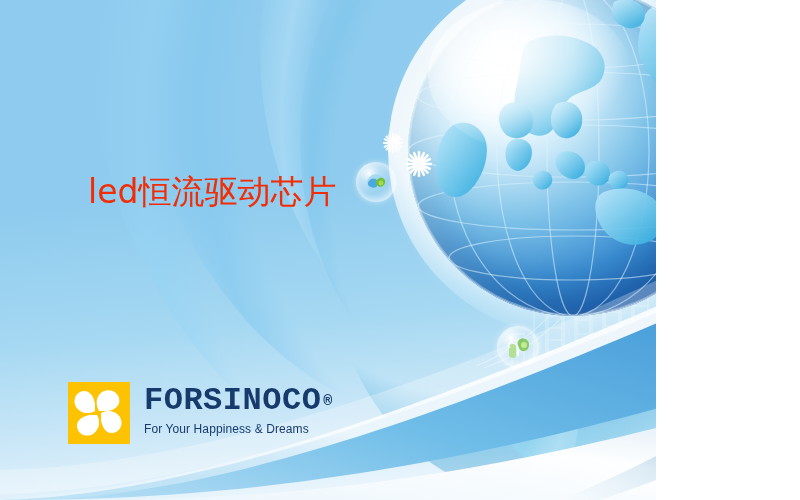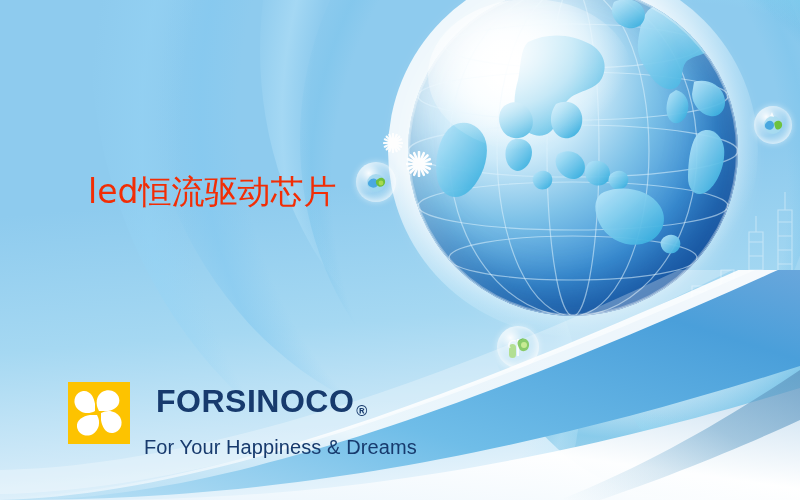--- a/index.html
+++ b/index.html
@@ -1,17 +1,17 @@
 <!DOCTYPE html>
 <html><head>
 <meta charset="utf-8">
 <style>
   html,body{margin:0;padding:0;background:#fff;}
   #banner{
-    position:relative;width:800px;height:500px;overflow:hidden;
+    position:relative;width:656px;height:500px;overflow:hidden;
     font-family:"Liberation Sans","DejaVu Sans",sans-serif;
     background:linear-gradient(175deg,#8ecbee 0%,#8ecbee 38%,#a5d8f2 62%,#cfe9f8 82%,#eef7fd 95%,#f7fbfe 100%);
   }
   .layer{position:absolute;inset:0;pointer-events:none;}
 
   
   .swirl{position:absolute;border-radius:50%;}
   .sw1{left:140px;top:-330px;width:640px;height:760px;
        background:radial-gradient(ellipse at 62% 62%,rgba(255,255,255,0) 55%,rgba(130,200,240,.55) 62%,rgba(255,255,255,0) 70%);
        transform:rotate(-8deg);}
@@ -66,25 +66,25 @@
   
   .headline{position:absolute;left:88px;top:166px;z-index:9;}
   .hl-line{color:#f22d05;font-size:33px;line-height:52px;white-space:nowrap;
       font-family:"DejaVu Sans","Liberation Sans",sans-serif;}
   .hl-2{padding-left:14px;}
 
   
   .logo{position:absolute;left:68px;top:382px;display:flex;align-items:flex-start;z-index:9;}
   .logo-mark{width:62px;height:62px;background:#fdc300;flex:0 0 auto;position:relative;}
   .logo-text{margin-left:14px;margin-top:2px;}
-  .logo-word{display:flex;align-items:flex-end;color:#173a6d;
-      font-family:Liberation Sans, sans-serif;
-      font-weight:bold;font-size:32px;letter-spacing:.5px;line-height:34px;margin-left:12px;}
+  .logo-word{display:flex;align-items:center;color:#173a6d;
+      font-family:Liberation Mono, monospace;
+      font-weight:bold;font-size:32px;letter-spacing:.5px;line-height:34px;}
   .logo-reg{font-size:15px;line-height:15px;margin-left:2px;margin-top:1px;}
-  .logo-tag{color:#173a6d;font-size:20px;line-height:20px;margin-top:19px;letter-spacing:.1px;
+  .logo-tag{color:#173a6d;font-size:12px;line-height:20px;margin-top:1px;letter-spacing:.1px;
       font-family:"Liberation Sans","DejaVu Sans",sans-serif;}
 </style>
 </head>
 <body>
 
 <div id="banner">
 
   <div class="layer">
     <div class="swirl sw1"></div>
     <div class="swirl sw2"></div>

